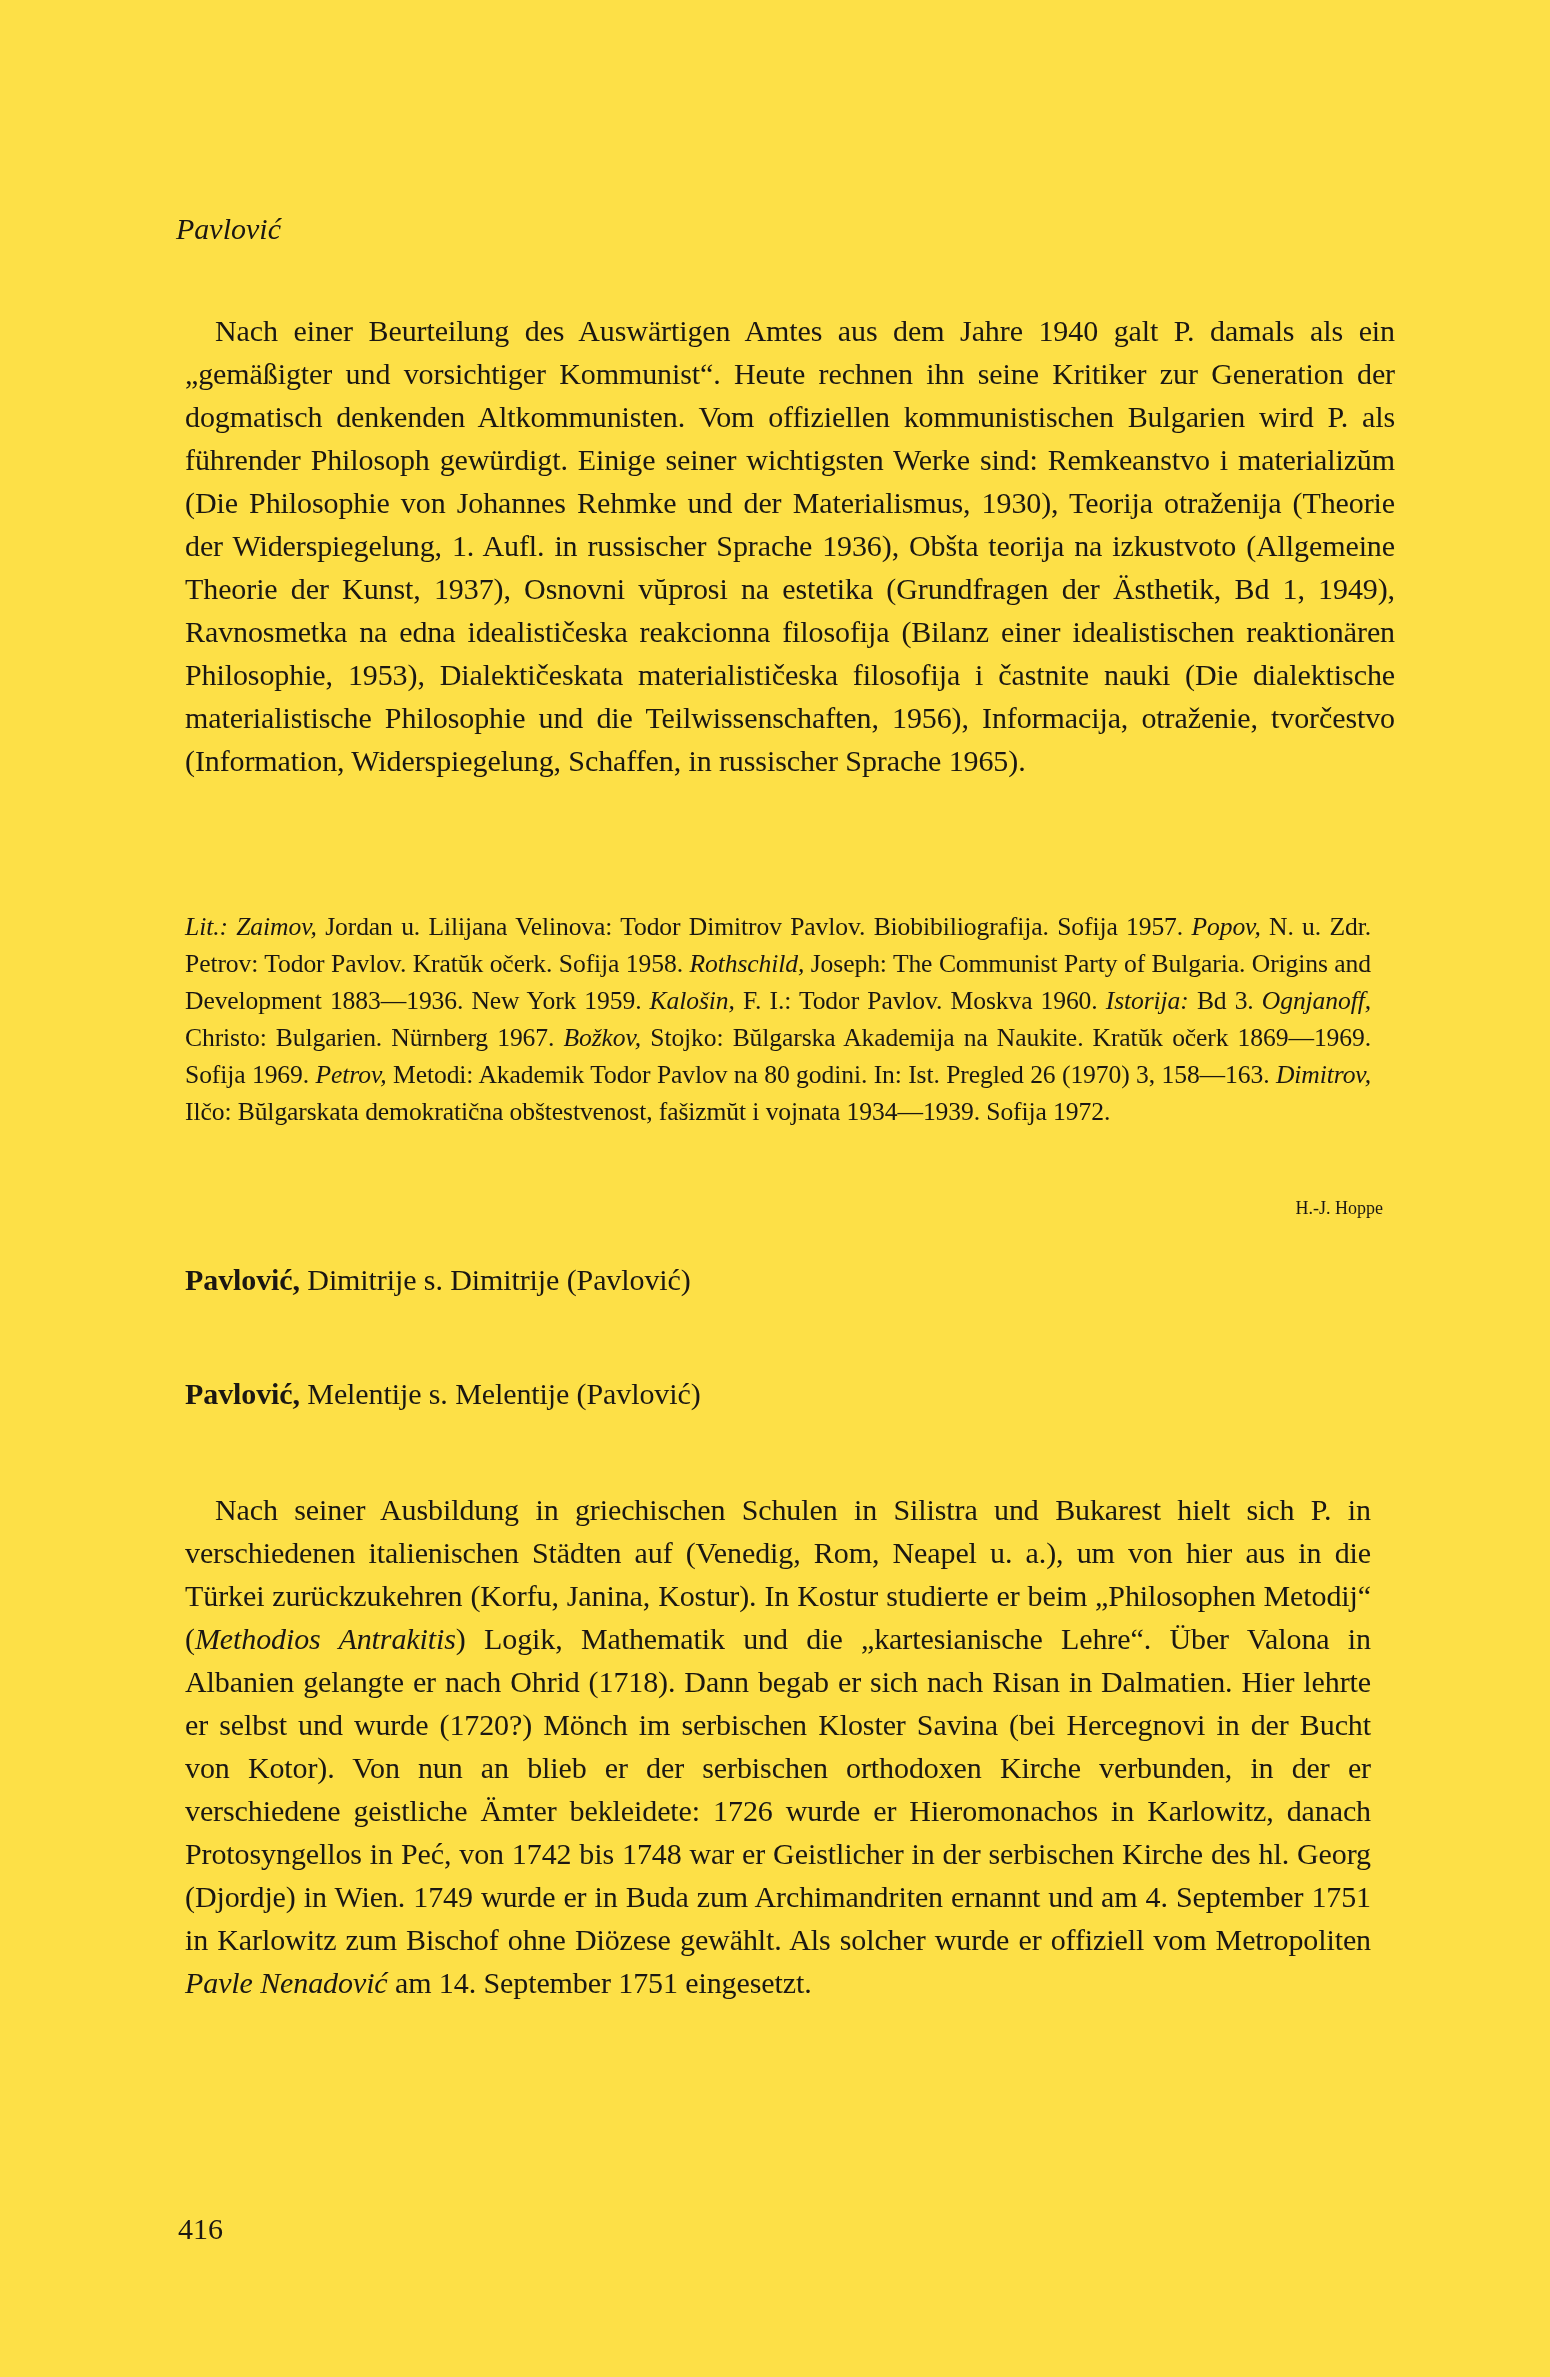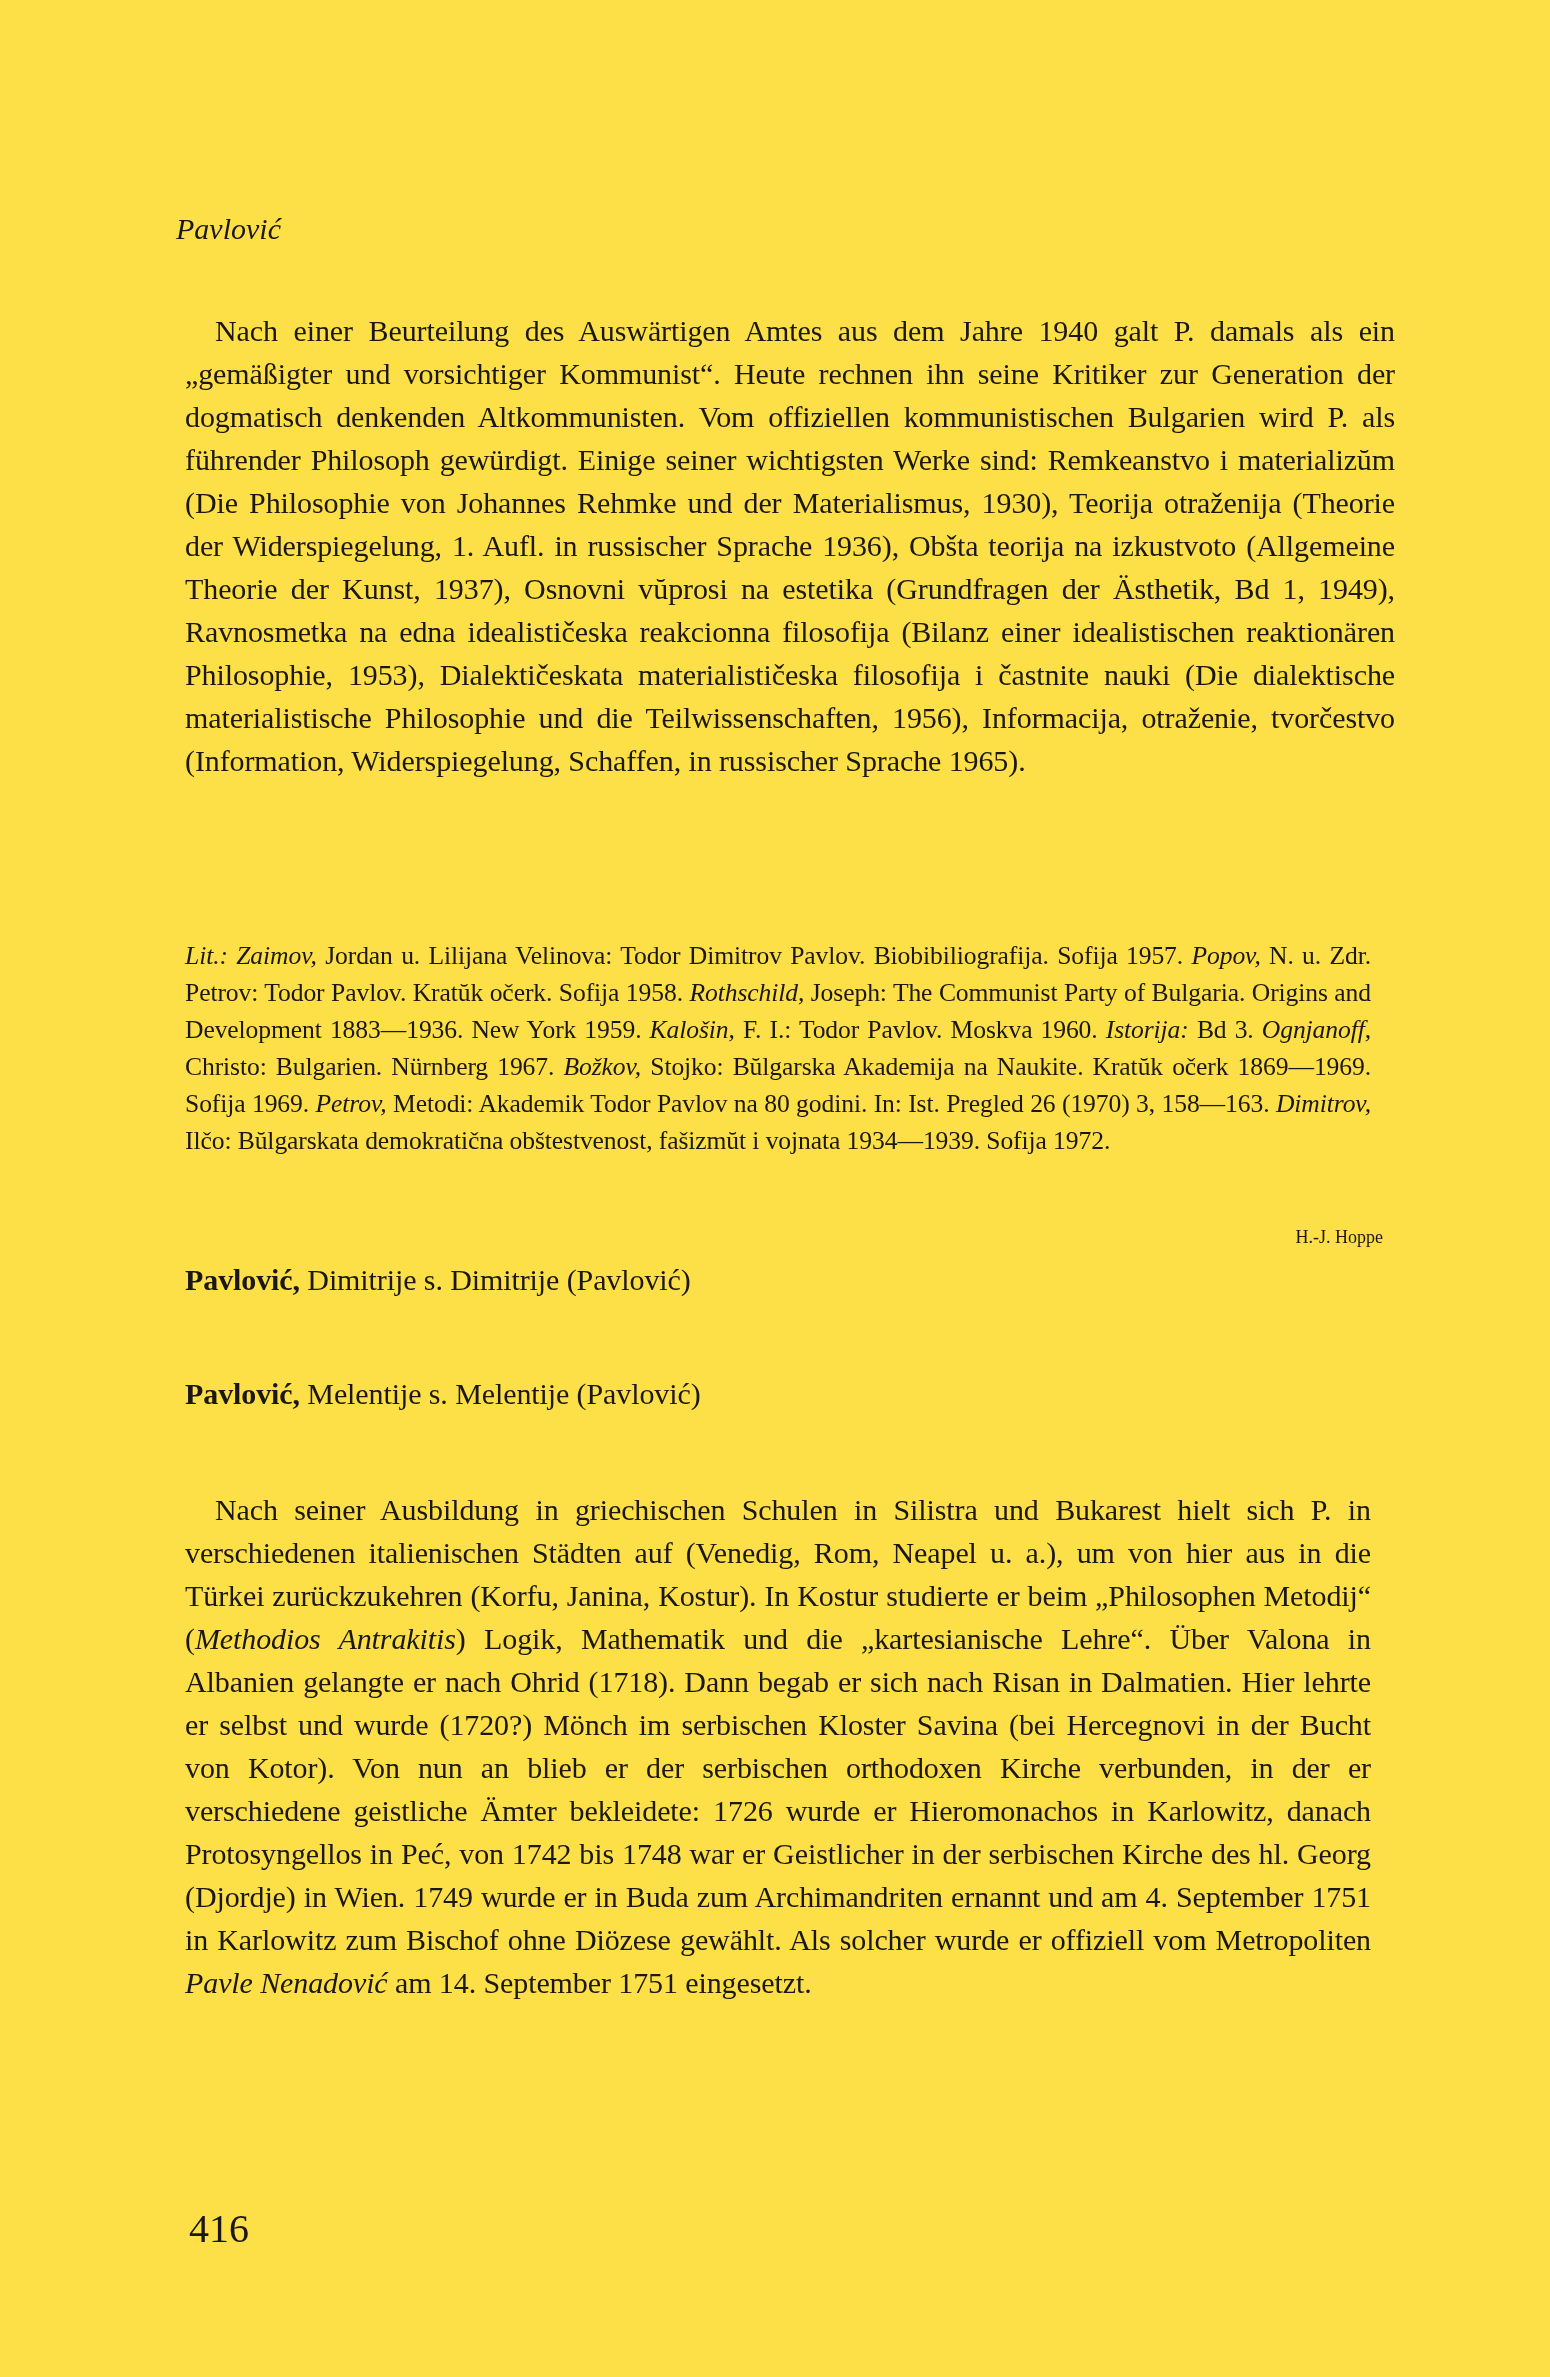--- a/index.html
+++ b/index.html
@@ -38,21 +38,21 @@
     position: absolute;
     left: 173px;
     top: 297px;
     width: 1210px;
     text-indent: 30px;
   }
 
   .lit-block {
     position: absolute;
     left: 173px;
-    top: 925px;
+    top: 896px;
     width: 1210px;
   }
   .lit {
     font-size: 25.6px;
     line-height: 37px;
     letter-spacing: -0.1px;
     text-align: justify;
   }
   .lit-sig {
     position: absolute;
@@ -75,23 +75,23 @@
   .entry3 {
     position: absolute;
     left: 173px;
     top: 1476px;
     width: 1210px;
   }
   .body-para { text-indent: 30px; }
 
   .page-number {
     position: absolute;
-    left: 189px;
+    left: 178px;
     top: 2209px;
-    font-size: 40px;
+    font-size: 30px;
     line-height: 39px;
   }
 
   .s-i { font-style: italic; }
   .s-b { font-weight: 700; }
 </style>
 </head>
 <body>
 
 <div class="page">

